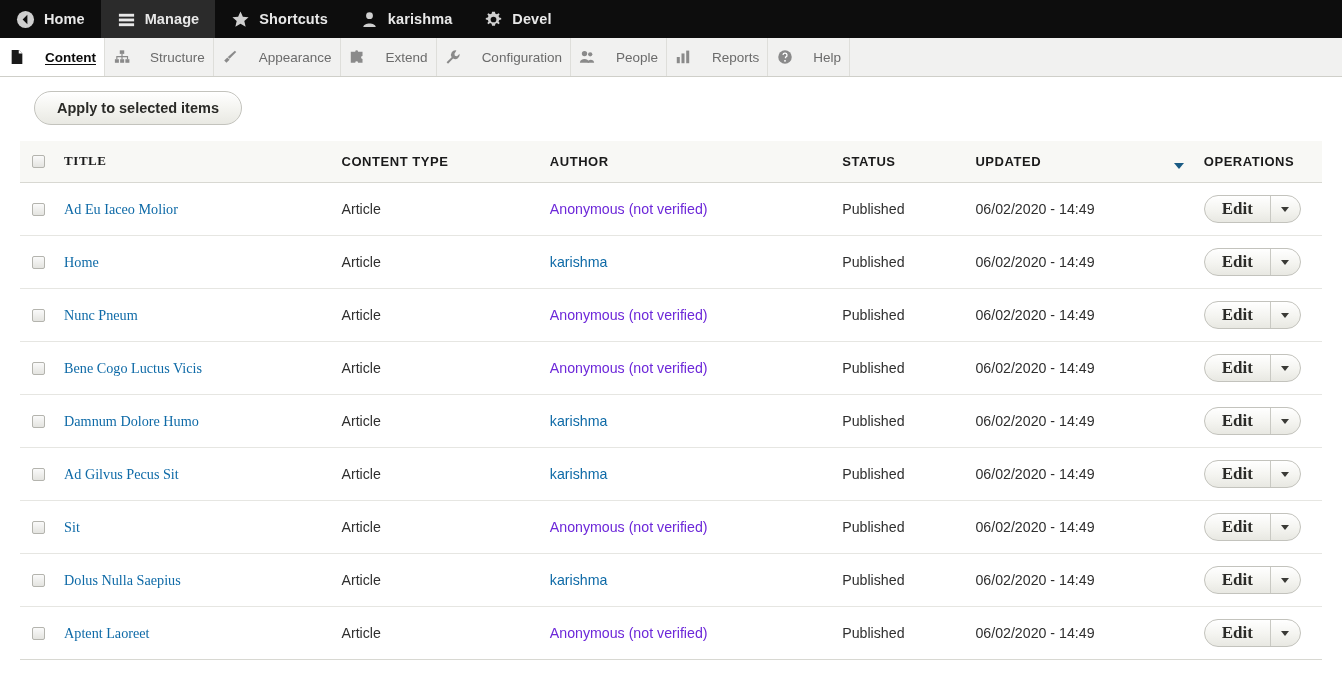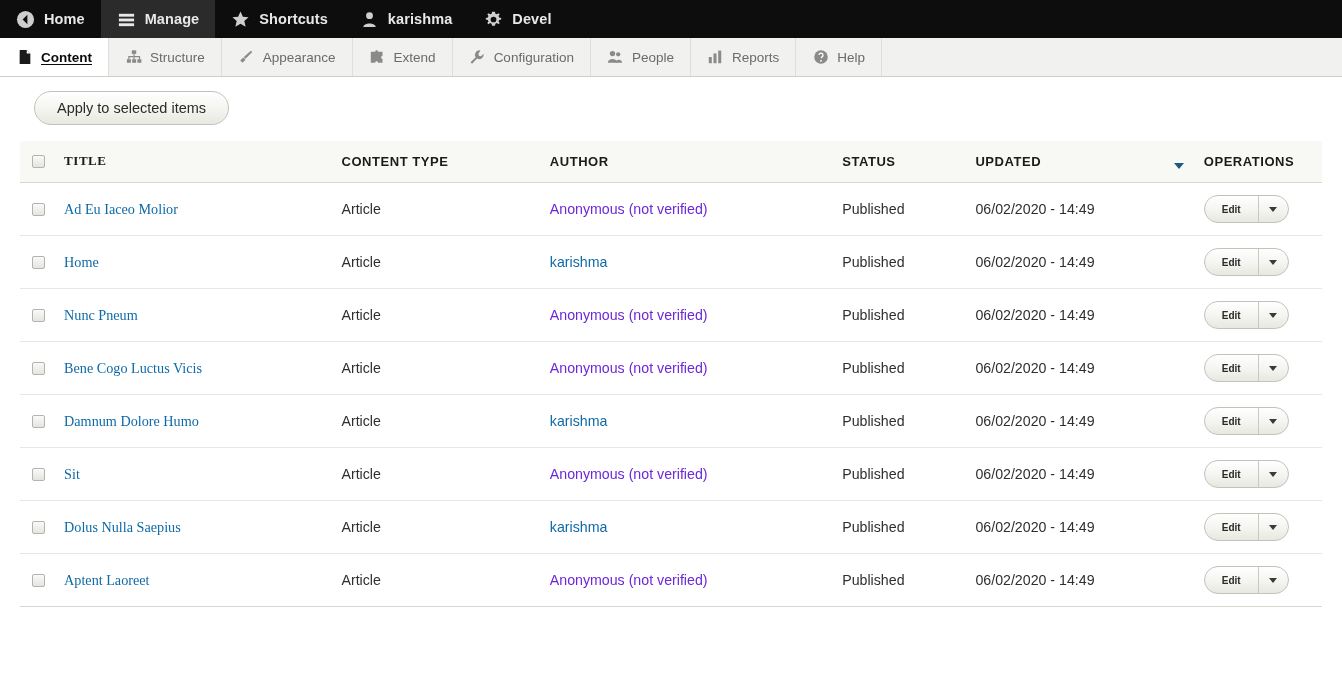--- a/index.html
+++ b/index.html
@@ -38,22 +38,22 @@
   .toolbar-tray {
     height: 39px;
     background: #f1f1f0;
     border-bottom: 1px solid #cfcfc9;
     display: flex;
     align-items: stretch;
   }
   .tray-item {
     display: flex;
     align-items: center;
-    gap: 8px;
-    padding: 0 16px;
+    gap: 20px;
+    padding: 0 8px;
     font-size: 13.5px;
     color: #6b6b6b;
     border-right: 1px solid #dededa;
     background: #f1f1f0;
     cursor: pointer;
     user-select: none;
   }
   .tray-item:first-child { border-left: none; }
   .tray-item.active {
     background: #ffffff;
@@ -75,21 +75,21 @@
 
   
   .btn-pill {
     display: inline-block;
     padding: 8px 22px;
     border: 1px solid #c3c3bd;
     border-radius: 20px;
     background: linear-gradient(to bottom, #ffffff 0%, #f3f3ef 55%, #e9e9e3 100%);
     color: #2b2b28;
     font-size: 14.5px;
-    font-weight: normal;
+    font-weight: bold;
     font-family: "Liberation Sans", sans-serif;
     cursor: pointer;
     user-select: none;
     box-shadow: 0 1px 0 rgba(255,255,255,.8) inset;
   }
   .apply-top { margin: 14px 0 16px 14px; }
 
   
   table.content-table {
     width: 100%;
@@ -158,22 +158,22 @@
     align-items: stretch;
     border: 1px solid #c3c3bd;
     border-radius: 16px;
     overflow: hidden;
     background: linear-gradient(to bottom, #ffffff 0%, #f4f4f0 55%, #e8e8e2 100%);
     height: 28px;
   }
   .ops-main {
     padding: 0 17px;
     display: flex; align-items: center;
-    font-size: 10px; font-weight: bold; color: #2b2b28;
-    cursor: pointer; user-select: none;
+    font-size: 17px; font-weight: bold; color: #2b2b28;
+    cursor: pointer; user-select: none; font-family: Liberation Serif, serif;
   }
   .ops-toggle {
     width: 30px;
     display: flex; align-items: center; justify-content: center;
     border-left: 1px solid #c9c9c3;
     cursor: pointer;
   }
   .caret-down {
     width: 0; height: 0;
     border-left: 4.5px solid transparent;
@@ -434,20 +434,36 @@
               <span class="ops-main">Edit</span>
               <span class="ops-toggle">
                 <span class="caret-down"></span>
               </span>
             </span></td>
         </tr>
         <tr>
           <td class="col-check">
             <span class="chk"></span>
           </td>
+          <td class="col-title"><a class="link">Ad Gilvus Pecus Sit</a></td>
+          <td class="col-type">Article</td>
+          <td class="col-author"><a class="link">karishma</a></td>
+          <td class="col-status">Published</td>
+          <td class="col-updated">06/02/2020 - 14:49</td>
+          <td class="col-ops"><span class="ops-btn">
+              <span class="ops-main">Edit</span>
+              <span class="ops-toggle">
+                <span class="caret-down"></span>
+              </span>
+            </span></td>
+        </tr>
+        <tr>
+          <td class="col-check">
+            <span class="chk"></span>
+          </td>
           <td class="col-title"><a class="link">Sit</a></td>
           <td class="col-type">Article</td>
           <td class="col-author"><span class="plain">Anonymous (not verified)</span></td>
           <td class="col-status">Published</td>
           <td class="col-updated">06/02/2020 - 14:49</td>
           <td class="col-ops"><span class="ops-btn">
               <span class="ops-main">Edit</span>
               <span class="ops-toggle">
                 <span class="caret-down"></span>
               </span>

